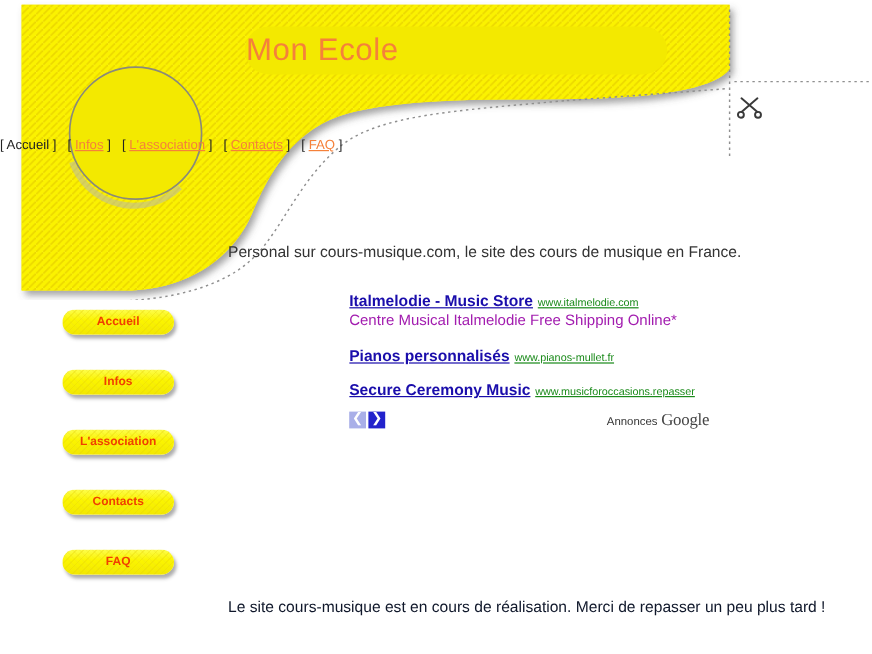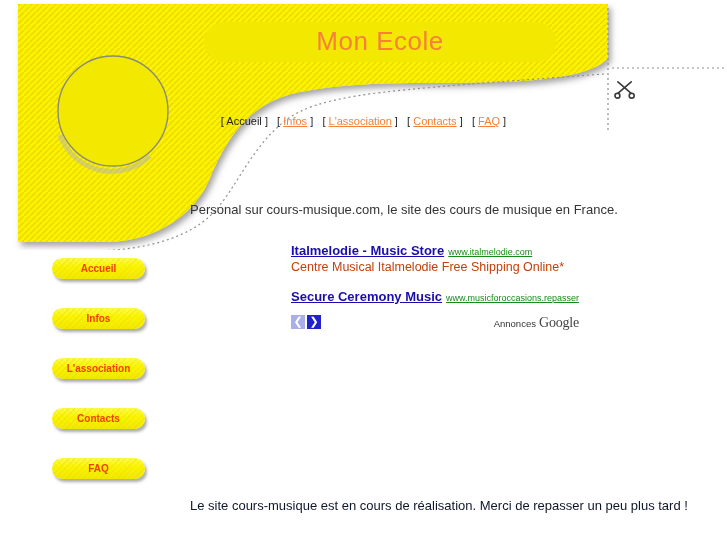--- a/index.html
+++ b/index.html
@@ -25,35 +25,34 @@
     width: 727px; height: 250px;
     overflow: hidden;
   }
   .banner-svg { position: absolute; left: 0; top: 0; }
 
   .site-title {
     position: absolute;
     left: 205px;
     top: 26px;
     width: 350px;
-    text-align: center;
     font-size: 26px;
     color: #f5813a;
     font-family: "Liberation Sans", sans-serif;
     letter-spacing: .5px;
     white-space: nowrap;
   }
 
   
   .topnav {
     position: absolute;
     left: 0;
     top: 115px;
     width: 727px;
-    text-align: center;
+    text-align: left;
     font-size: 11px;
     color: #222;
     white-space: nowrap;
   }
   .topnav a {
     color: #f5813a;
     text-decoration: underline;
     font-size: 11px;
   }
   .topnav .cur {
@@ -119,21 +118,21 @@
     cursor: pointer;
   }
   .ad-url {
     color: #1a8a1a;
     font-size: 9px;
     text-decoration: underline;
     margin-left: 4px;
     cursor: pointer;
   }
   .ad-desc {
-    color: #c2410c;
+    color: #a21caf;
     font-size: 12.5px;
     line-height: 17px;
     margin-top: 1px;
   }
 
   .ads-foot {
     position: relative;
     height: 18px;
     margin-top: -2px;
   }
@@ -146,21 +145,21 @@
     color: #ffffff;
     font-size: 11px;
     vertical-align: top;
     cursor: pointer;
   }
   .arrow-prev { background: #a9afe8; margin-right: 2px; }
   .arrow-next { background: #2222cc; }
 
   .goog {
     position: absolute;
-    right: 12px;
+    right: 0;
     top: 0;
     font-size: 11px;
     color: #444;
     white-space: nowrap;
   }
   .goog .lbl { font-size: 9.5px; color: #333; }
   .goog .gword { font-family: "Liberation Serif", serif; font-size: 14px; color: #444; letter-spacing: -.2px; }
 
   
   .footnote {
@@ -308,20 +307,23 @@
 
   <div class="ad">
     <div class="ad-head">
       <a class="ad-title" href="#">Italmelodie - Music Store</a><a class="ad-url" href="#">www.italmelodie.com</a>
     </div>
     <div class="ad-desc">Centre Musical Italmelodie Free Shipping Online*</div>
   </div>
 
 
   <div class="ad">
+    <div class="ad-head">
+      <a class="ad-title" href="#">Pianos personnalisés</a><a class="ad-url" href="#">www.pianos-mullet.fr</a>
+    </div>
   </div>
 
   <div class="ad">
     <div class="ad-head">
       <a class="ad-title" href="#">Secure Ceremony Music</a><a class="ad-url" href="#">www.musicforoccasions.repasser</a>
     </div>
   </div>
 
   <div class="ads-foot">
     <span class="arrow arrow-prev">❮</span><span class="arrow arrow-next">❯</span>

